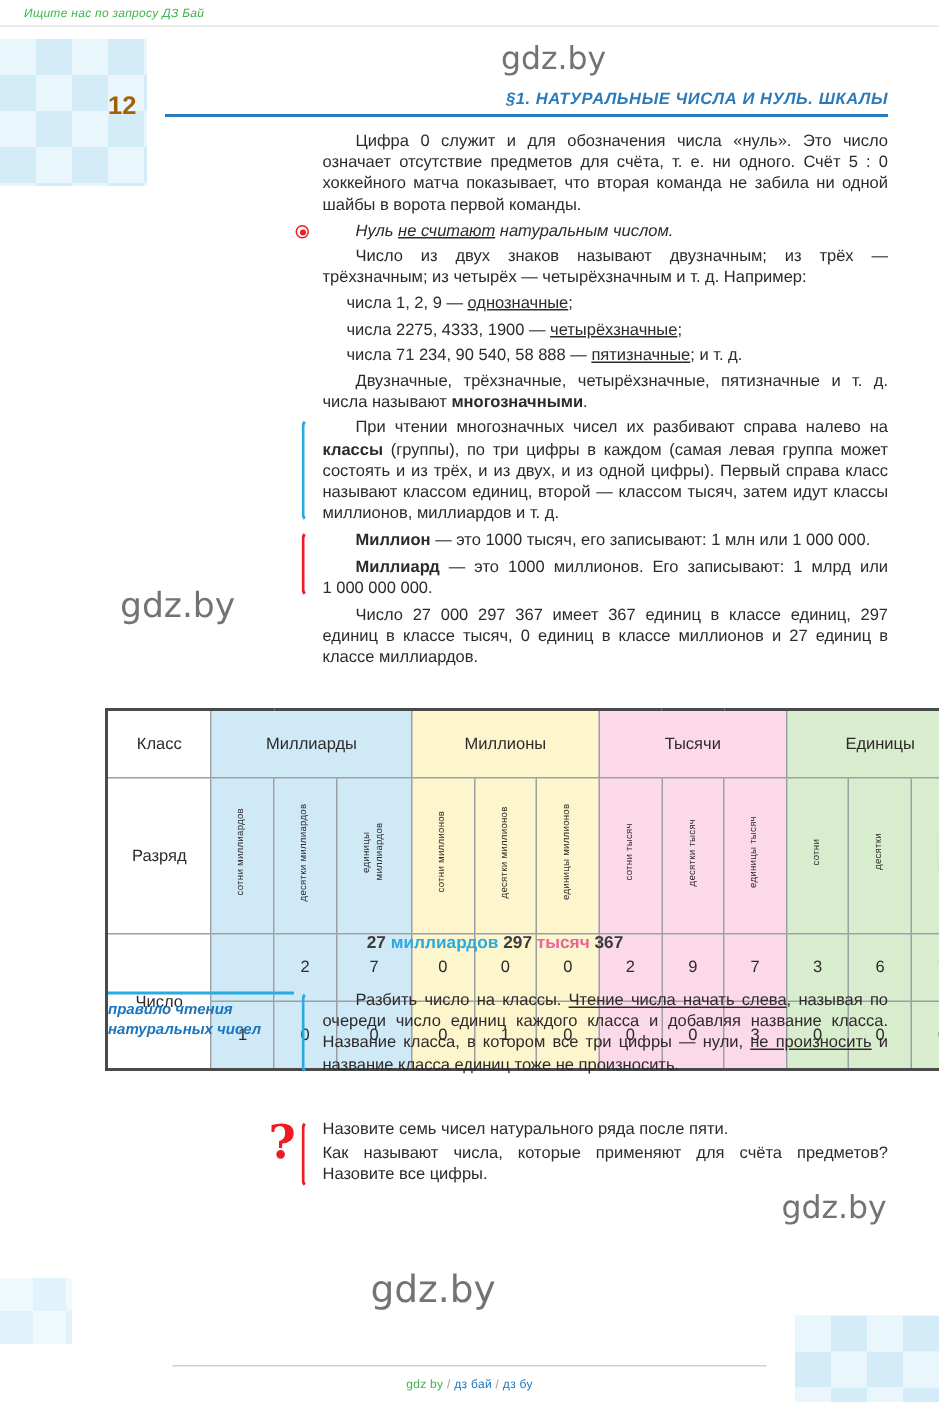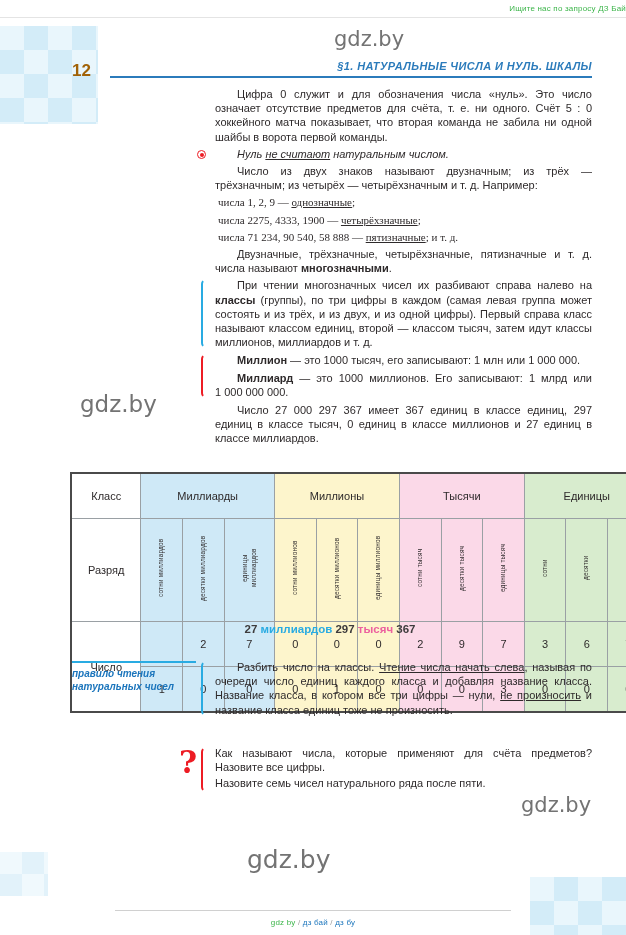--- a/index.html
+++ b/index.html
@@ -2,22 +2,22 @@
 <html><head>
 <meta charset="utf-8">
 <style>
   * { margin:0; padding:0; box-sizing:border-box; }
   html,body { background:#ffffff; }
   .page {
     position:relative; width:626px; height:935px; background:#fff;
     font-family:"Liberation Sans", sans-serif; color:#2e2a2b; overflow:hidden;
   }
   
-  .top-link { position:absolute; top:4px; left:16px; right:0; text-align:right;
-    font-size:8px; color:#3cb54a; letter-spacing:.2px; cursor:pointer; }
+  .top-link { position:absolute; top:4px; left:16px; right:0; text-align:left;
+    font-size:8px; color:#3cb54a; letter-spacing:.2px; cursor:pointer;font-style:italic; }
   .top-rule { position:absolute; top:17px; left:0; right:0; border-top:1px solid #e4e4e4; }
   
   .wm { position:absolute; color:#737373; font-family:"DejaVu Sans", sans-serif; }
   .wm-top { left:334px; top:27px; font-size:21px; }
   .wm-left { left:80px; top:391px; font-size:23px; }
   .wm-br { left:521px; top:793px; font-size:21px; }
   .wm-bc { left:247px; top:845px; font-size:25px; }
   
   .mosaic { position:absolute; }
   .mosaic-tl { left:0; top:26px; width:98px; height:98px;
@@ -38,21 +38,21 @@
   .chapter-title { position:absolute; top:60px; right:34px; font-size:11px;
     font-weight:bold; font-style:italic; color:#2b7bbb; letter-spacing:.4px; }
   .title-rule { position:absolute; left:110px; right:34px; top:76px;
     border-top:2px solid #2b7bbb; }
   
   .content { position:absolute; left:215px; top:87px; width:377px;
     font-size:11px; line-height:14.2px; text-align:justify; }
   .content p { margin:0 0 3px 0; }
   .ind { text-indent:22px; }
   .italic { font-style:italic; }
-  .list-block { margin-left:3px;font-family:Liberation Serif, serif; }
+  .list-block { margin-left:16px; }
   .block { position:relative; margin:3px 0 4px 0; }
   .bracket { position:absolute; left:-14px; top:1px; bottom:1px; width:10px;
     border:2px solid rgba(0,0,0,0); border-radius:12px; }
   .bracket.blue { border-left:2.5px solid #29abe2; }
   .bracket.red  { border-left:2.5px solid #ed1c24; }
   .bullet-p { position:relative; }
   .bullet { position:absolute; left:-18px; top:3px; width:9px; height:9px;
     border:1.5px solid #ed1c24; border-radius:50%; }
   .bullet::after { content:""; position:absolute; left:2px; top:2px; width:4px;
     height:4px; border-radius:50%; background:#ed1c24; }
@@ -228,22 +228,22 @@
   <div class="rule-note">правило чтения натуральных чисел</div>
 
   <div class="rule-block">
     <span class="bracket blue"></span>
     <p class="ind"><span>Разбить число на классы. </span><span class="u">Чтение числа начать слева</span><span>, называя по очереди число единиц каждого класса и добавляя название класса. Название класса, в котором все три цифры — нули, </span><span class="u">не произносить</span><span> и название класса единиц тоже не произносить.</span></p>
   </div>
 
   <div class="q-mark">?</div>
   <div class="q-block">
     <span class="bracket red"></span>
+    <p><span>Назовите семь чисел натурального ряда после пяти.</span></p>
     <p><span>Как называют числа, которые применяют для счёта предметов? Назовите все цифры.</span></p>
-    <p><span>Назовите семь чисел натурального ряда после пяти.</span></p>
   </div>
 
   <div class="footer-rule"></div>
   <div class="footer">
     <span class="green">gdz by</span><span class="gray"> / </span><span class="blue2">дз бай</span><span class="gray"> / </span><span class="blue2">дз бу</span>
   </div>
 
 </div>
 
 </body></html>

